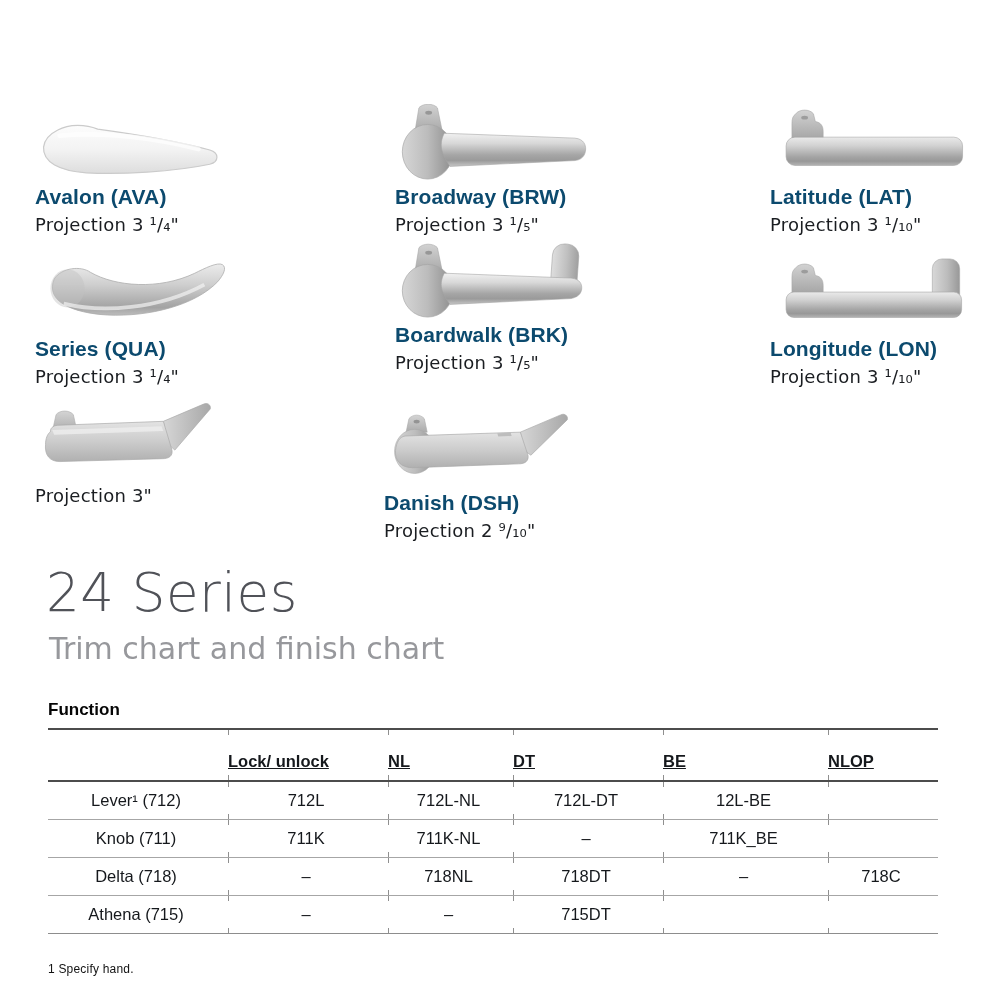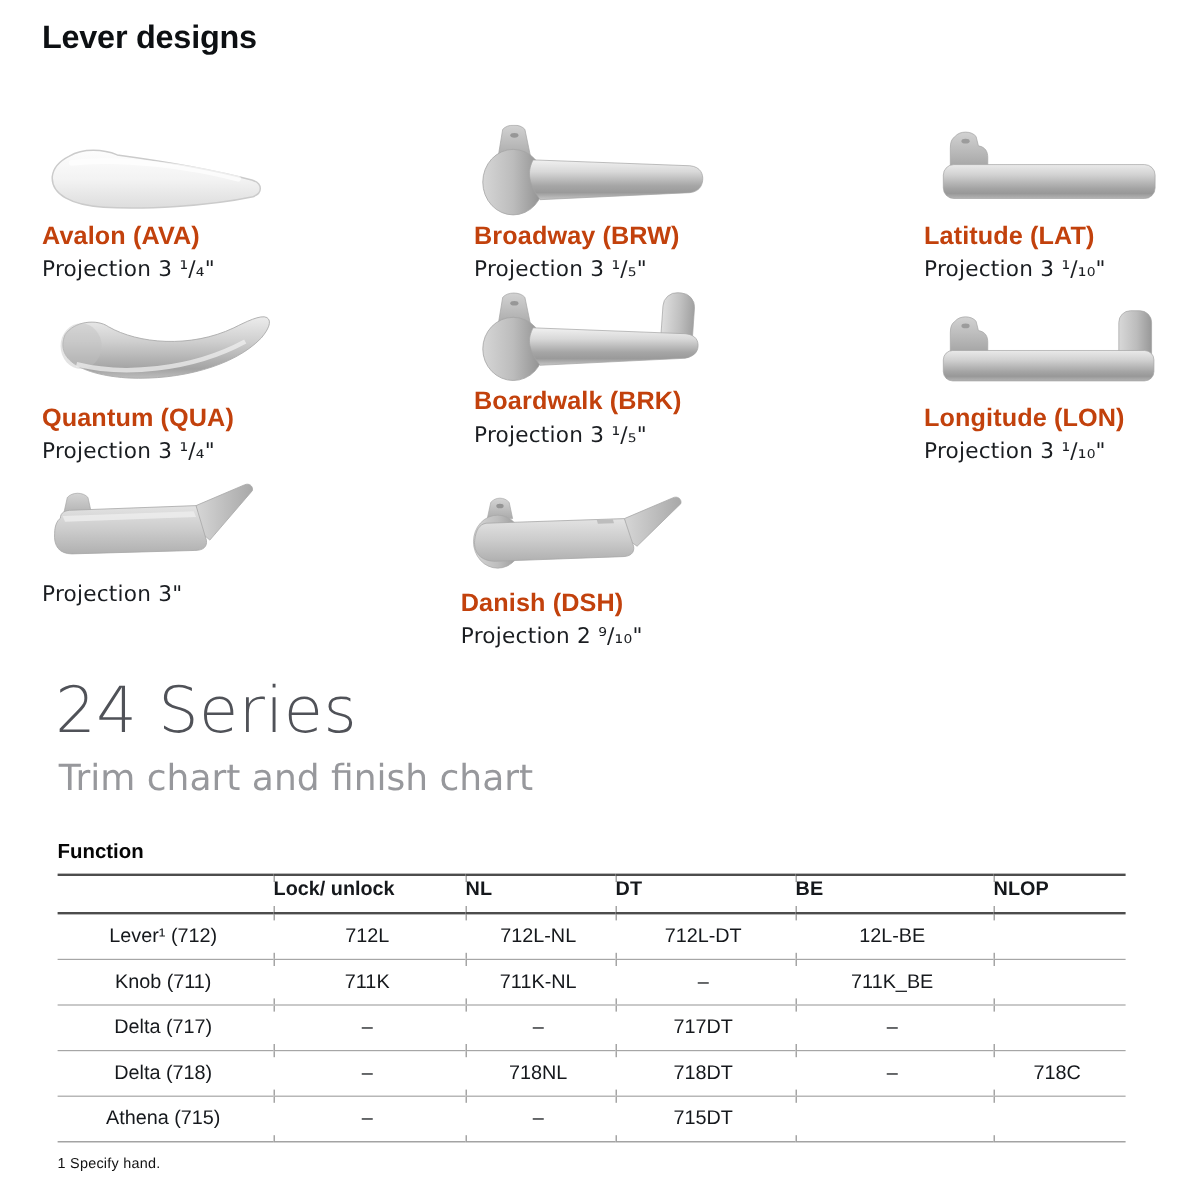--- a/index.html
+++ b/index.html
@@ -11,21 +11,21 @@
 
   .page-title {
     position:absolute; left:35px; top:16px;
     font-size:27px; font-weight:800; letter-spacing:-0.2px; color:#0d1013;
   }
 
   
   .lever-card { position:absolute; width:340px; }
   .lever-img { height:82px; display:flex; align-items:flex-end; }
   .lever-img svg { display:block; }
-  .lever-name { margin-top:3px; font-size:21px; font-weight:700; color:#c2410c; letter-spacing:0.1px; }
+  .lever-name { margin-top:3px; font-size:21px; font-weight:700; color:#0c4a6e; letter-spacing:0.1px; }
   .lever-proj { margin-top:5px; font-size:18px; font-weight:400; color:#1a1d21;
                 font-family:"DejaVu Sans", sans-serif; letter-spacing:0.2px; }
 
   
   .series-title {
     position:absolute; left:46px; top:562px;
     font-size:53px; font-weight:300; color:#505258;
     font-family:"DejaVu Sans","Liberation Sans",sans-serif; letter-spacing:0.5px;
   }
   .series-sub {
@@ -39,22 +39,22 @@
     font-size:17px; font-weight:700; color:#050505;
   }
 
   
   .trim-table {
     position:absolute; left:48px; top:728px; width:890px;
     border-collapse:collapse; table-layout:fixed;
     font-size:16.5px; color:#15181c;
   }
   .trim-table thead th {
-    font-weight:700; text-align:left; padding:2px 4px 9px 0;
-    border-top:2px solid #4c4c4c; border-bottom:2px solid #4c4c4c;
+    font-weight:700; text-align:left; padding:22px 4px 9px 0;
+    border-top:2px solid #4c4c4c; border-bottom:2px solid #4c4c4c;text-decoration:underline;
   }
   .trim-table tbody th, .trim-table tbody td {
     font-weight:400; text-align:center; padding:9px 4px 9px 0;
     border-bottom:1.5px solid #a6a6a6;
   }
   .trim-table tbody tr:last-child th, .trim-table tbody tr:last-child td {
     border-bottom:1.5px solid #8d8d8d;
   }
   
   .trim-table th:not(:first-child), .trim-table td:not(:first-child) {
@@ -66,21 +66,20 @@
   .footnote {
     position:absolute; left:48px; top:962px;
     font-size:12px; color:#121212; letter-spacing:0.2px;
   }
 </style>
 </head>
 <body>
 
 <div class="page">
 
-  <div class="page-title">Lever designs</div>
 
   <div class="lever-card" style="left:35px; top:100px;">
     <div class="lever-img">
       <svg width="190" height="64" viewBox="0 0 200 66">
         <defs>
           <linearGradient id="avaG" x1="0" y1="0" x2="0" y2="1">
             <stop offset="0" stop-color="#fdfdfd"></stop>
               <stop offset="0.5" stop-color="#f3f3f3"></stop>
               <stop offset="1" stop-color="#dddddd"></stop>
           </linearGradient>
@@ -158,21 +157,21 @@
               <stop offset="0.4" stop-color="#cfcfcf"></stop>
               <stop offset="0.85" stop-color="#a3a3a3"></stop>
               <stop offset="1" stop-color="#bdbdbd"></stop>
             </linearGradient>
         </defs>
         <path d="M20 22 C28 10 48 8 58 15 C84 30 130 34 168 16 C178 11 192 4 197 7 C202 10 198 18 192 25 C168 50 120 62 76 60 C40 58 10 46 20 22 Z" fill="url(#quaB)" stroke="#ababab" stroke-width="0.8"></path>
         <ellipse cx="34" cy="32" rx="18" ry="20" fill="#c2c2c2" opacity="0.45"></ellipse>
         <path d="M30 48 C70 58 130 54 178 28" stroke="#f2f2f2" stroke-width="4" fill="none" opacity="0.7"></path>
       </svg>
     </div>
-    <div class="lever-name">Quantum (QUA)</div>
+    <div class="lever-name">Series (QUA)</div>
     <div class="lever-proj">Projection 3 ¹/₄"</div>
   </div>
 
   <div class="lever-card" style="left:395px; top:238px;">
     <div class="lever-img">
       <svg width="196" height="78" viewBox="0 0 200 80">
         <defs>
           <linearGradient id="brkN" x1="0" y1="0" x2="0" y2="1">
               <stop offset="0" stop-color="#d2d2d2"></stop>
               <stop offset="1" stop-color="#a9a9a9"></stop>
@@ -334,28 +333,20 @@
       </tr>
       <tr>
         <th>Knob (711)</th>
         <td>711K</td>
         <td>711K-NL</td>
         <td>–</td>
         <td>711K_BE</td>
         <td></td>
       </tr>
       <tr>
-        <th>Delta (717)</th>
-        <td>–</td>
-        <td>–</td>
-        <td>717DT</td>
-        <td>–</td>
-        <td></td>
-      </tr>
-      <tr>
         <th>Delta (718)</th>
         <td>–</td>
         <td>718NL</td>
         <td>718DT</td>
         <td>–</td>
         <td>718C</td>
       </tr>
       <tr>
         <th>Athena (715)</th>
         <td>–</td>

